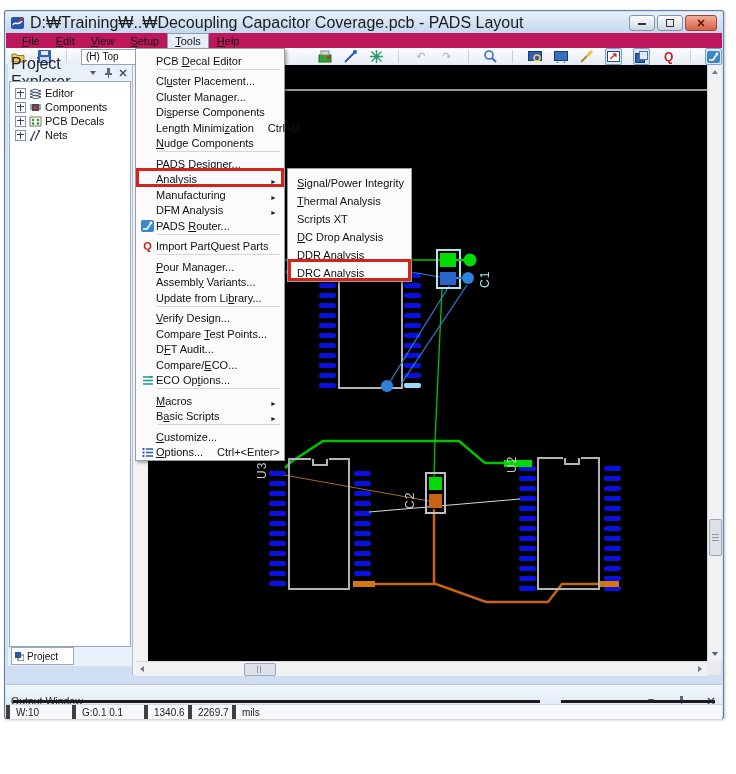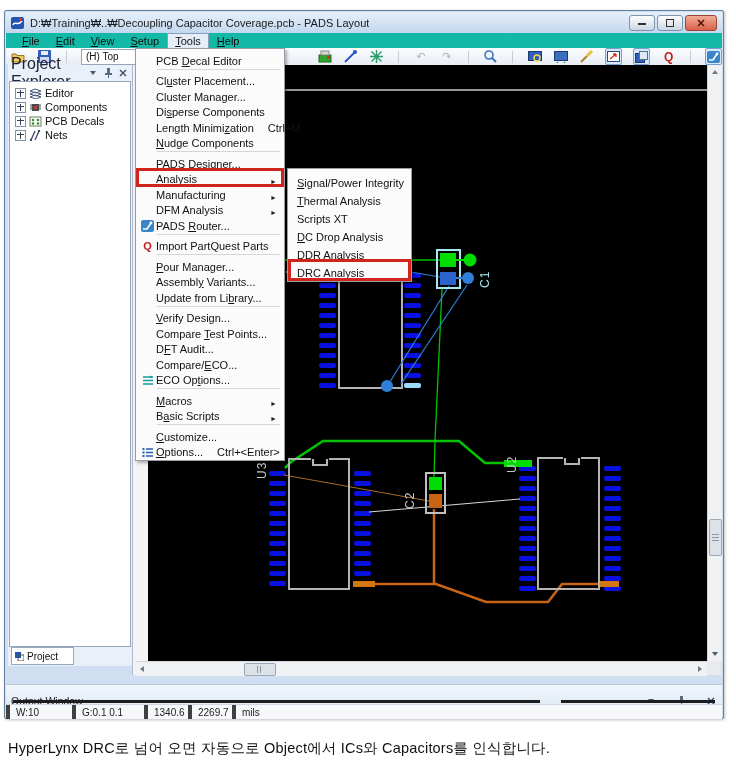--- a/index.html
+++ b/index.html
@@ -4,26 +4,26 @@
 <style>
   html,body{margin:0;padding:0;background:#fff;width:736px;height:774px;overflow:hidden;
     font-family:"Liberation Sans","DejaVu Sans",sans-serif;-webkit-font-smoothing:antialiased;}
   .page{position:relative;width:736px;height:774px;background:#fff;}
   
   .window{position:absolute;left:4px;top:10px;width:718px;height:707px;background:#cfdff1;
     border:1px solid #64809f;border-radius:2px;box-shadow:1px 1px 3px rgba(0,0,0,.25);}
   .titlebar{position:absolute;left:1px;top:1px;right:1px;height:21px;
     background:linear-gradient(#e6f0fb,#c2d7ee);display:flex;align-items:center;gap:5px;padding:0 5px;
     border-bottom:1px solid #a9bed6;}
-  .title-text{font-size:11px;color:#1a1a1a;white-space:nowrap;overflow:hidden;}
+  .title-text{font-size:16px;color:#1a1a1a;white-space:nowrap;overflow:hidden;}
   .winbtns{margin-left:auto;display:flex;gap:2px;}
   .wbtn{width:24px;height:14px;border:1px solid #7f94ab;border-radius:3px;
     background:linear-gradient(#fefefe,#ccd7e4);display:flex;align-items:center;justify-content:center;}
   .wbtn.close{width:30px;background:linear-gradient(#f0ac96,#d9604a);border-color:#9c4434;}
-  .menubar{position:absolute;top:22px;left:1px;right:1px;height:15px;background:#14b8a6;
+  .menubar{position:absolute;top:22px;left:1px;right:1px;height:15px;background:#be185d;
     display:flex;align-items:center;font-size:11px;color:#111;padding-left:8px;}
   .mb-item{padding:0 7px;height:14px;display:flex;align-items:center;border:1px solid transparent;}
   .mb-item.active{border:1px solid #8aa0b8;background:#e4edf8;text-align:center;}
   .toolbar{position:absolute;top:37px;left:1px;right:1px;height:17px;
     background:linear-gradient(#fbfcfe,#e7edf5);border-bottom:1px solid #c9d4e0;
     display:flex;align-items:center;gap:11px;padding-left:5px;}
   .tico{width:17px;height:15px;display:flex;align-items:center;justify-content:center;font-size:11px;}
   .tico.boxed{border:1px solid #78a0cc;background:#d8e8fb;border-radius:2px;}
   .tsep{width:1px;height:12px;background:#c4cdd8;margin:0 3px;}
   .combo{width:110px;height:14px;background:#fff;border:1px solid #96a6ba;display:flex;
@@ -646,14 +646,13 @@
       </div>
     <div class="mi">
         <span class="lbl">DD<u>R</u> Analysis</span>
       </div>
     <div class="mi">
         <span class="lbl">DR<u>C</u> Analysis</span>
         <span class="redbox"></span>
       </div>
   </div>
 
-  <div class="caption">HyperLynx DRC로 넘어 오면 자동으로 Object에서 ICs와 Capacitors를 인식합니다.</div>
 </div>
 
 </body></html>

